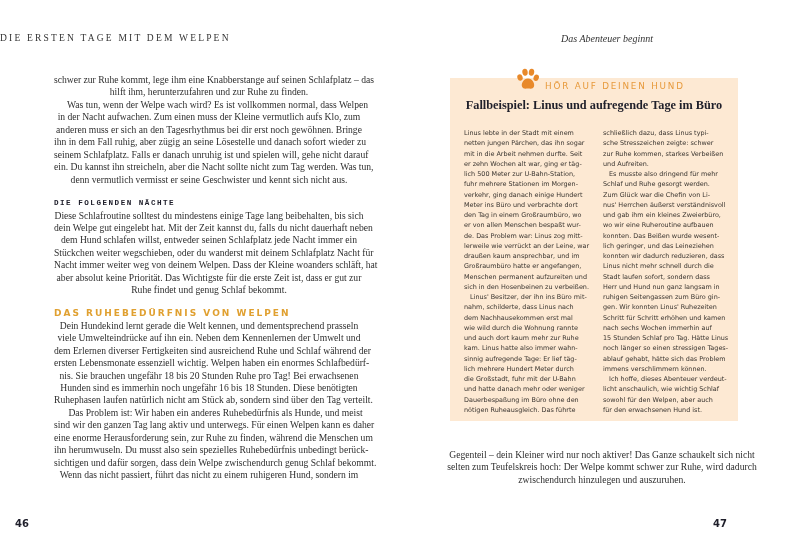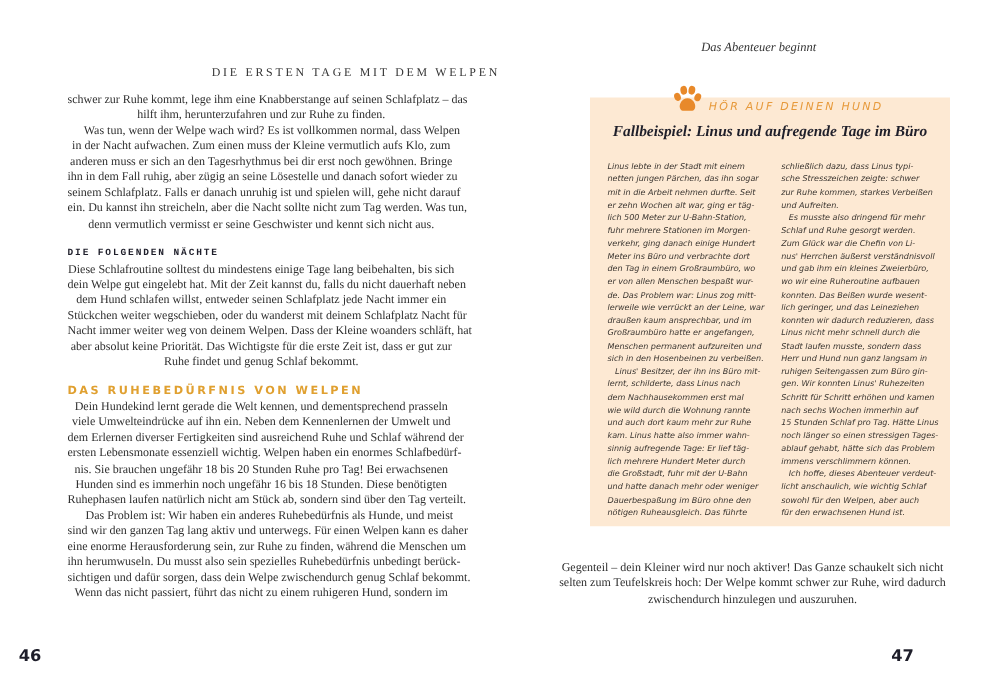--- a/index.html
+++ b/index.html
@@ -4,24 +4,23 @@
 <style>
   * { box-sizing: border-box; margin: 0; padding: 0; }
   html, body { width: 800px; height: 553px; background: #ffffff; overflow: hidden; }
   body { position: relative; font-family: "Liberation Serif", "DejaVu Serif", serif; color: #2b2b2b; }
 
   .page { position: absolute; top: 0; height: 553px; }
   .page-left { left: 0; width: 400px; }
   .page-right { left: 400px; width: 400px; }
 
   .running-head-left {
-    position: absolute; top: 33px; left: 0; width: 400px; text-align: right;
+    position: absolute; top: 33px; left: 0; width: 400px; text-align: left;
     font-size: 9.5px; letter-spacing: 2.2px; color: #333;
     font-family: "Liberation Serif", serif;
-    margin-top: 21px;
   }
   .running-head-right {
     position: absolute; top: 33px; left: 107px; width: 200px; text-align: center;
     font-size: 10px; font-style: italic; color: #333;
     font-family: "Liberation Serif", serif;
   }
 
   .body-text {
     position: absolute; font-size: 9.6px; line-height: 12.45px; color: #2f2f2f;
     font-family: "Liberation Serif", serif; text-align: justify;
@@ -35,29 +34,28 @@
     font-family: Liberation Mono, monospace; font-weight: bold; font-size: 7.6px;
     letter-spacing: 1.5px; color: #1e1e2a; margin-top: 11px; line-height: 12.45px;
   }
   .subhead-orange {
     font-family: "DejaVu Sans", sans-serif; font-weight: bold; font-size: 9px;
     letter-spacing: 2px; color: #e0a030; margin-top: 9px; line-height: 14px;
   }
 
   .page-num {
     position: absolute; top: 518px; font-family: "DejaVu Sans", sans-serif;
-    font-weight: bold; font-size: 13px; color: #1e1e2a;
+    font-weight: bold; font-size: 10px; color: #1e1e2a;
   }
   .page-num-left { left: 15px; }
   .page-num-right { left: 313px; }
 
   .callout {
-    position: absolute; left: 72px; top: 78px; width: 288px; height: 343px;
+    position: absolute; left: 50px; top: 78px; width: 288px; height: 343px;
     background: #fde9d3;
-    font-style: italic;
   }
   .paw {
     position: absolute; left: 65px; top: -11px; width: 26px; height: 26px;
   }
   .callout-kicker {
     position: absolute; left: 95px; top: 3px;
     font-family: "DejaVu Sans", sans-serif; font-size: 8.8px; letter-spacing: 1.8px;
     color: #e79a3c; white-space: nowrap;
   }
   .callout-title {
@@ -163,21 +161,21 @@
         <span class="line">er von allen Menschen bespaßt wur-</span>
         <span class="line">de. Das Problem war: Linus zog mitt-</span>
         <span class="line">lerweile wie verrückt an der Leine, war</span>
         <span class="line">draußen kaum ansprechbar, und im</span>
         <span class="line">Großraumbüro hatte er angefangen,</span>
         <span class="line">Menschen permanent aufzureiten und</span>
         <span class="line">sich in den Hosenbeinen zu verbeißen.</span>
       </p>
       <p class="indent">
         <span class="line">Linus' Besitzer, der ihn ins Büro mit-</span>
-        <span class="line">lernt, schilderte, dass Linus nach</span>
+        <span class="line">nahm, schilderte, dass Linus nach</span>
         <span class="line">dem Nachhausekommen erst mal</span>
         <span class="line">wie wild durch die Wohnung rannte</span>
         <span class="line">und auch dort kaum mehr zur Ruhe</span>
         <span class="line">kam. Linus hatte also immer wahn-</span>
         <span class="line">sinnig aufregende Tage: Er lief täg-</span>
         <span class="line">lich mehrere Hundert Meter durch</span>
         <span class="line">die Großstadt, fuhr mit der U-Bahn</span>
         <span class="line">und hatte danach mehr oder weniger</span>
         <span class="line">Dauerbespaßung im Büro ohne den</span>
         <span class="line">nötigen Ruheausgleich. Das führte</span>
@@ -195,21 +193,21 @@
         <span class="line">Es musste also dringend für mehr</span>
         <span class="line">Schlaf und Ruhe gesorgt werden.</span>
         <span class="line">Zum Glück war die Chefin von Li-</span>
         <span class="line">nus' Herrchen äußerst verständnisvoll</span>
         <span class="line">und gab ihm ein kleines Zweierbüro,</span>
         <span class="line">wo wir eine Ruheroutine aufbauen</span>
         <span class="line">konnten. Das Beißen wurde wesent-</span>
         <span class="line">lich geringer, und das Leineziehen</span>
         <span class="line">konnten wir dadurch reduzieren, dass</span>
         <span class="line">Linus nicht mehr schnell durch die</span>
-        <span class="line">Stadt laufen musste, sondern dass</span>
+        <span class="line">Stadt laufen sofort, sondern dass</span>
         <span class="line">Herr und Hund nun ganz langsam in</span>
         <span class="line">ruhigen Seitengassen zum Büro gin-</span>
         <span class="line">gen. Wir konnten Linus' Ruhezeiten</span>
         <span class="line">Schritt für Schritt erhöhen und kamen</span>
         <span class="line">nach sechs Wochen immerhin auf</span>
         <span class="line">15 Stunden Schlaf pro Tag. Hätte Linus</span>
         <span class="line">noch länger so einen stressigen Tages-</span>
         <span class="line">ablauf gehabt, hätte sich das Problem</span>
         <span class="line">immens verschlimmern können.</span>
       </p>

